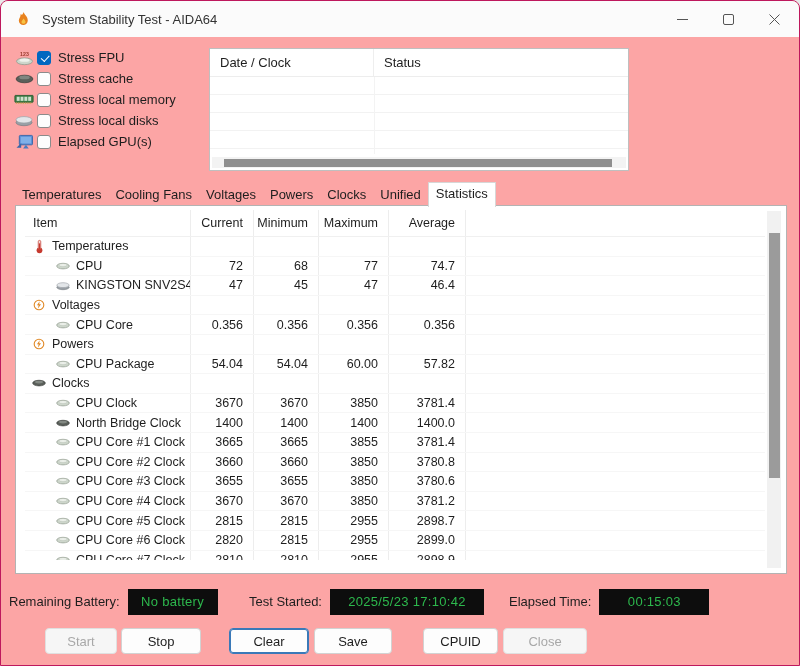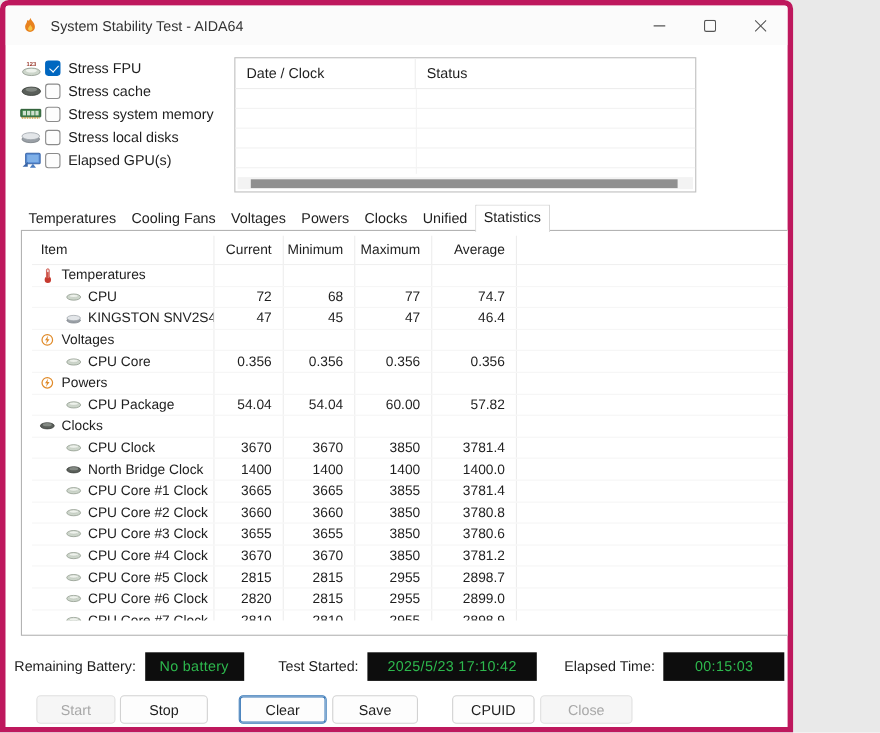--- a/index.html
+++ b/index.html
@@ -1,18 +1,18 @@
 <!DOCTYPE html>
 <html style="--accent: #0067c0; --lcd: #2db84d; --lcd-bg: #0d0d0d;"><head>
 <meta charset="utf-8">
 <style>
   html,body{margin:0;padding:0}
   body{width:800px;height:666px;background:#e9e9e9;font-family:"Liberation Sans",sans-serif;color:#1e1e1e;-webkit-font-smoothing:antialiased}
   *{box-sizing:border-box}
-  .window{position:relative;width:721px;height:666px;background:#ffffff;border:5px solid #be185d;border-radius:8px 8px 0 0;overflow:hidden}
+  .window{position:relative;width:800px;height:666px;background:#fca5a5;border:1px solid #be185d;border-radius:8px 8px 0 0;overflow:hidden}
 
   
   .titlebar{position:absolute;left:0;top:0;right:0;height:36px;background:#fbfbfb;display:flex;align-items:center;padding-left:14px}
   .app-icon{width:18px;height:18px;margin-right:9px;display:flex;align-items:center}
   .app-icon svg{display:block}
   .title{font-size:13px;color:#333}
   .win-controls{position:absolute;right:2px;top:0;height:36px;display:flex}
   .wc{width:46px;height:36px;display:flex;align-items:center;justify-content:center}
 
   
@@ -66,21 +66,21 @@
   .status-label{font-size:13px;margin-right:8px;white-space:nowrap}
   .lcd{background:var(--lcd-bg,#0d0d0d);color:var(--lcd,#2db84d);height:26px;display:flex;align-items:center;justify-content:center;font-size:13px;letter-spacing:.3px}
   .status-field:nth-of-type(1){left:8px}
   .status-field:nth-of-type(1) .lcd{width:90px}
   .status-field:nth-of-type(2){left:248px}
   .status-field:nth-of-type(2) .lcd{width:154px}
   .status-field:nth-of-type(3){left:508px}
   .status-field:nth-of-type(3) .lcd{width:110px}
 
   
-  .buttonbar{position:absolute;left:0;top:627px;right:0;height:27px}
+  .buttonbar{position:absolute;left:16px;top:627px;right:0;height:27px}
   .btn{position:absolute;top:0;height:26px;background:#fdfdfd;border:1px solid #d2d2d2;border-radius:4px;font-size:13px;color:#1e1e1e;font-family:"Liberation Sans",sans-serif;padding:0}
   .btn.disabled{color:#a8a8a8;background:#f6f6f6;border-color:#e0e0e0}
   .btn.focused{border-color:#3a79b8;box-shadow:inset 0 0 0 1px #3a79b8}
   .btn:nth-of-type(1){left:28px;width:72px}
   .btn:nth-of-type(2){left:104px;width:80px}
   .btn:nth-of-type(3){left:212px;width:80px}
   .btn:nth-of-type(4){left:297px;width:78px}
   .btn:nth-of-type(5){left:406px;width:75px}
   .btn:nth-of-type(6){left:486px;width:84px}
   .btn:nth-of-type(7){left:711px;width:66px}
@@ -145,21 +145,21 @@
           <svg width="20" height="13" viewBox="0 0 22 14">
             <rect x="1" y="2.5" width="20" height="7.5" rx="0.5" fill="#3e8048" stroke="#2a5a32"></rect>
             <rect x="3" y="4" width="3.2" height="4.5" fill="#cfe0cf"></rect>
             <rect x="7.2" y="4" width="3.2" height="4.5" fill="#cfe0cf"></rect>
             <rect x="11.4" y="4" width="3.2" height="4.5" fill="#cfe0cf"></rect>
             <rect x="15.6" y="4" width="3.2" height="4.5" fill="#cfe0cf"></rect>
             <path d="M2 11 h18" stroke="#c9a44a" stroke-width="1.6" stroke-dasharray="1.5 1"></path>
           </svg>
         </span>
         <span class="checkbox"></span>
-        <span class="stress-label">Stress system memory</span>
+        <span class="stress-label">Stress local memory</span>
       </div>
       <div class="stress-row">
         <span class="dev-icon">
           <svg width="18" height="13" viewBox="0 0 18 13">
             <ellipse cx="9" cy="8.5" rx="8" ry="3.2" fill="#9aa0a6" stroke="#787e84" stroke-width="0.7"></ellipse>
             <ellipse cx="9" cy="5.8" rx="8" ry="3.2" fill="#e3e6e9" stroke="#9aa0a6" stroke-width="0.7"></ellipse>
           </svg>
         </span>
         <span class="checkbox"></span>
         <span class="stress-label">Stress local disks</span>

